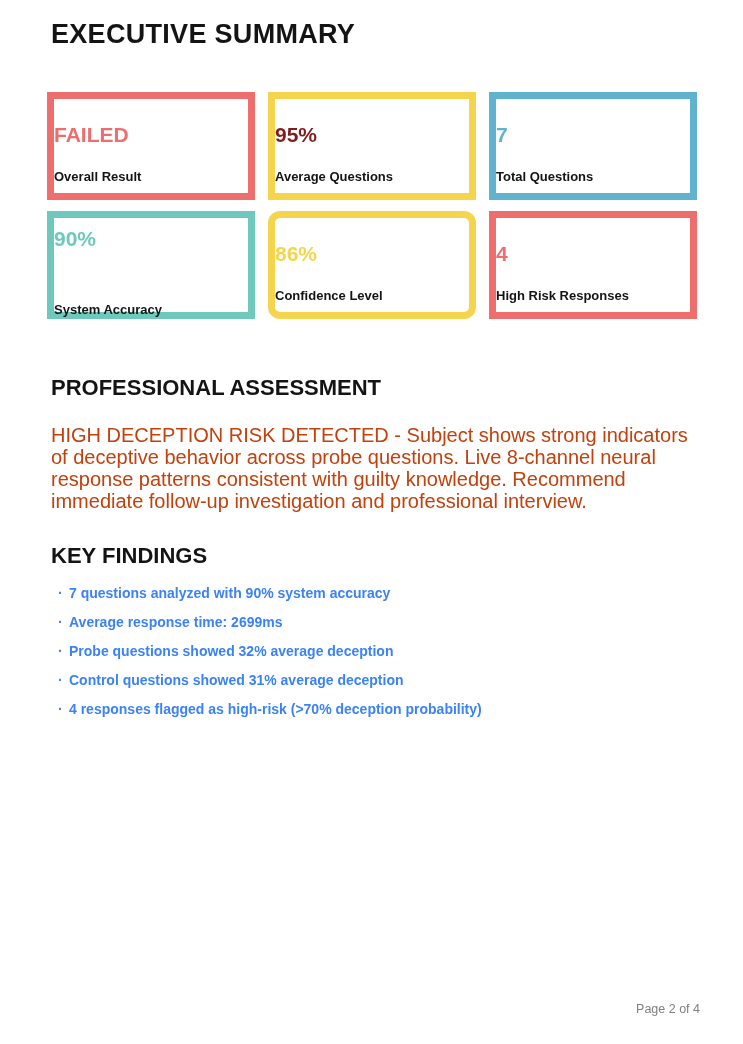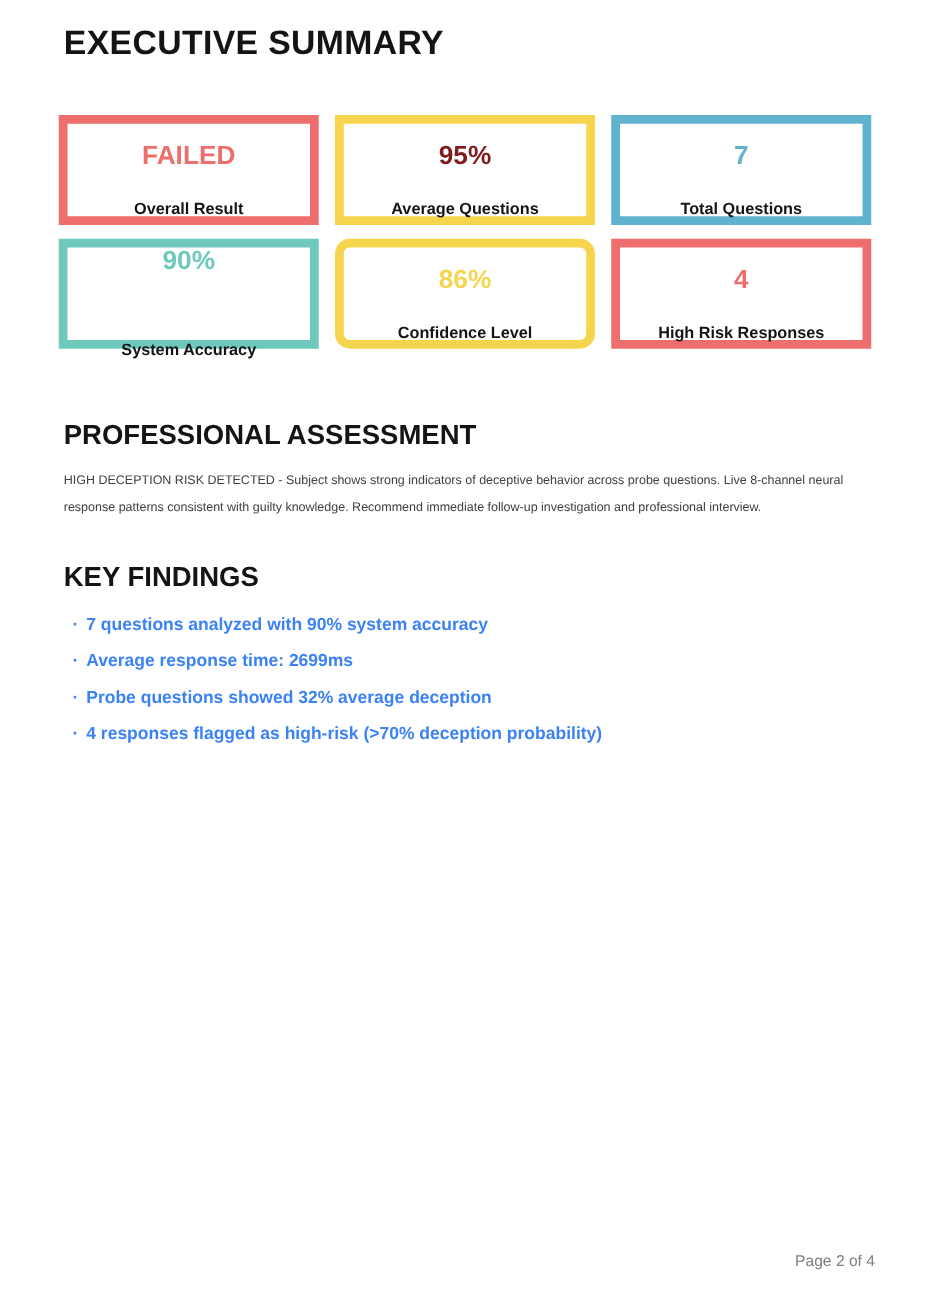--- a/index.html
+++ b/index.html
@@ -23,27 +23,27 @@
   }
 
   .cards-grid {
     margin-top: 42px;
     display: grid;
     grid-template-columns: repeat(3, 1fr);
     column-gap: 13px;
     row-gap: 11px;
   }
   .card {
-    height: 88px;
+    height: 108px;
     box-sizing: border-box;
     border: 7px solid #ccc;
     background: #ffffff;
     display: flex;
     flex-direction: column;
-    align-items: center;
+    align-items: flex-start;
     justify-content: center;
     padding-top: 14px;
   }
   .card-value {
     font-size: 21px;
     font-weight: 700;
     line-height: 24px;
   }
   .card-label {
     margin-top: 22px;
@@ -54,25 +54,25 @@
 
   .section-heading {
     font-size: 22px;
     font-weight: 700;
     color: #141414;
     margin: 0 0 0 4px;
     line-height: 26px;
   }
   .assessment-heading { margin-top: 56px; }
   .assessment-body {
-    margin: 13px 0 0 4px;
+    margin: 23px 0 0 4px;
     max-width: 652px;
-    font-size: 10px;
+    font-size: 20px;
     line-height: 22px;
-    color: #404040;
+    color: #c2410c;
   }
   .findings-heading { margin-top: 31px; }
 
   .findings-list {
     list-style: none;
     margin: 16px 0 0 4px;
     padding: 0 0 0 18px;
   }
   .findings-list li {
     font-size: 14px;
@@ -143,19 +143,20 @@
 
   <h2 class="section-heading findings-heading">KEY FINDINGS</h2>
 
   <ul class="findings-list">
   <li>7 questions analyzed with 90% system accuracy</li>
 
   <li>Average response time: 2699ms</li>
 
   <li>Probe questions showed 32% average deception</li>
 
+  <li>Control questions showed 31% average deception</li>
 
   <li>4 responses flagged as high-risk (&gt;70% deception probability)</li>
 </ul>
 
 </div>
 
 <div class="page-footer">Page 2 of 4</div>
 
 </body></html>

